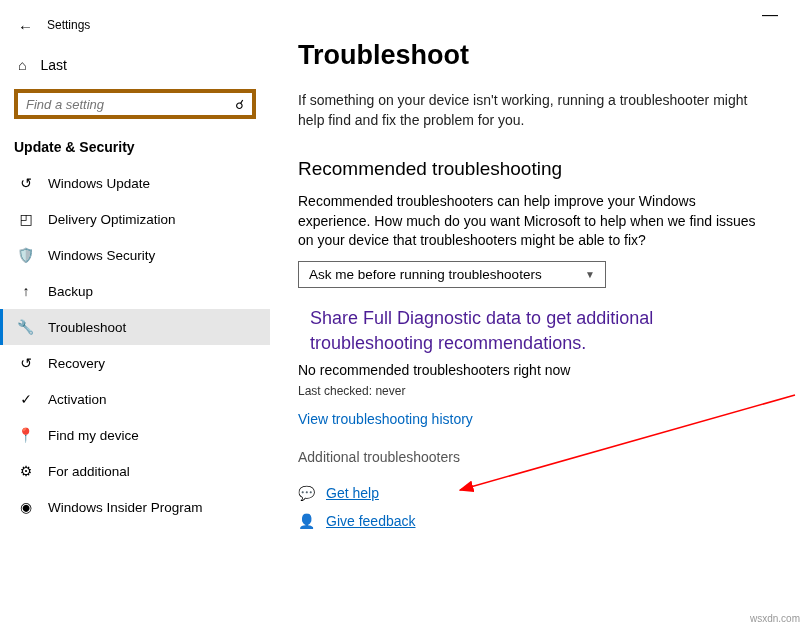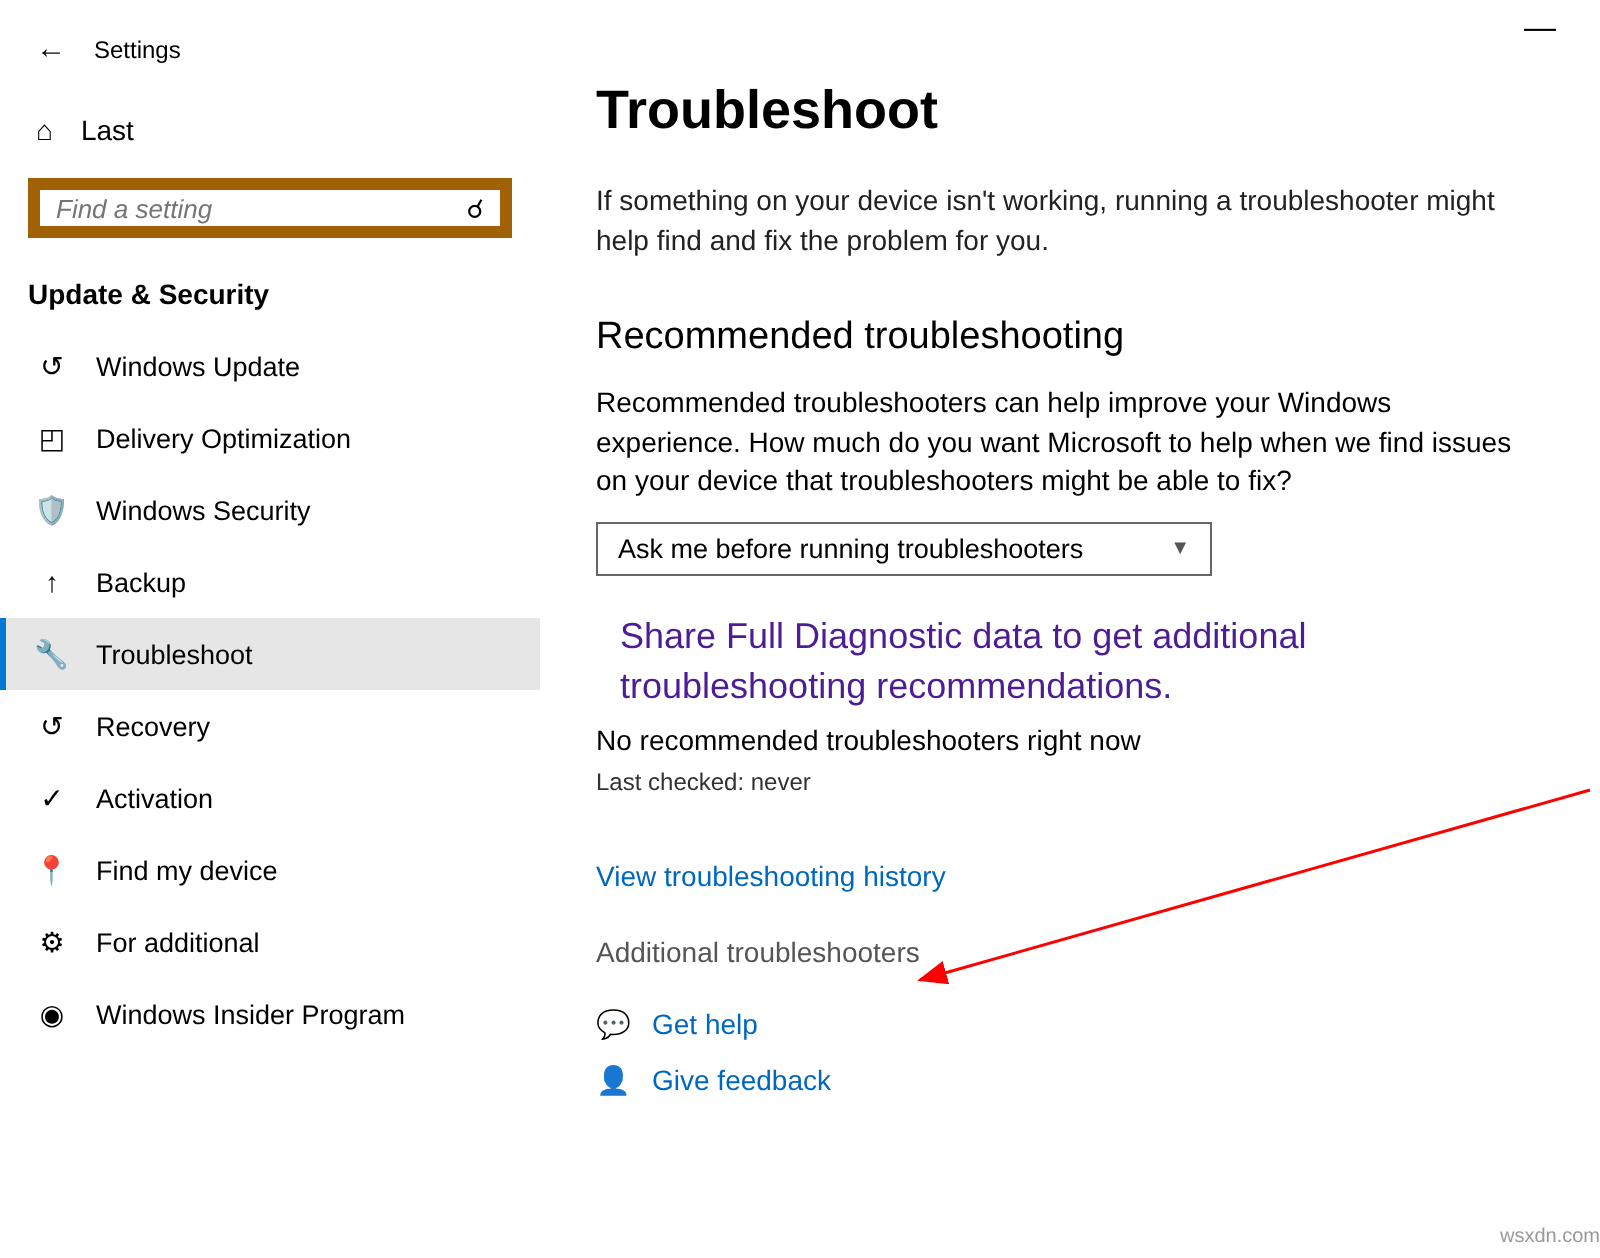--- a/index.html
+++ b/index.html
@@ -1,42 +1,42 @@
 <!DOCTYPE html>
 <html><head>
   <meta charset="utf-8">
   <style>
     * { margin: 0; padding: 0; box-sizing: border-box; font-family: "Segoe UI", Arial, sans-serif; }
     body { width: 800px; height: 629px; background: #fff; display: flex; overflow: hidden; position: relative; }
     .sidebar { width: 270px; padding: 12px 0 0 0; border-right: 0; }
     .titlebar { display: flex; align-items: center; gap: 10px; padding: 0 0 10px 14px; font-size: 12px; }
     .titlebar .back { font-size: 15px; padding: 4px; cursor: pointer; }
     .home-row { display: flex; align-items: center; gap: 14px; padding: 10px 18px; font-size: 14px; cursor: pointer; }
-    .search-box { margin: 6px 14px 14px 14px; height: 30px; border: 6px solid #a16207; display: flex; align-items: center; padding: 0 8px; justify-content: space-between; }
+    .search-box { margin: 6px 14px 14px 14px; height: 30px; border: 4px solid #a16207; display: flex; align-items: center; padding: 0 8px; justify-content: space-between; }
     .search-box input { border: none; outline: none; font-size: 13px; font-style: italic; width: 200px; color: #555; }
     .search-box .mag { font-size: 13px; }
     .section-title { font-weight: 600; font-size: 14px; padding: 6px 14px 10px 14px; }
     .nav-item { display: flex; align-items: center; gap: 14px; padding: 10px 18px; font-size: 13.5px; cursor: pointer; }
     .nav-item.active { background: #e6e6e6; border-left: 3px solid #0078d4; padding-left: 15px; }
     .nav-item .ic { width: 16px; height: 16px; display: inline-flex; align-items: center; justify-content: center; font-size: 14px; }
     .main { flex: 1; padding: 40px 40px 0 28px; overflow: hidden; }
     h1 { font-weight: 600; font-size: 27px; margin-bottom: 20px; }
     .desc { font-size: 14px; color: #222; margin-bottom: 28px; line-height: 1.4; }
     h2 { font-weight: 400; font-size: 19px; margin-bottom: 12px; }
     .desc2 { font-size: 14px; margin-bottom: 10px; line-height: 1.4; }
     .dropdown { display: inline-flex; align-items: center; justify-content: space-between; border: 1px solid #666; padding: 5px 10px; font-size: 13.5px; width: 308px; margin-bottom: 18px; cursor: pointer; }
     .chev { font-size: 10px; color: #555; }
     .warn { color: #4c1d95; font-size: 18px; line-height: 1.4; margin-left: 12px; }
     .no-rec { font-size: 14px; margin-top: 6px; }
-    .checked { font-size: 12px; color: #333; margin-top: 6px; margin-bottom: 32px; }
+    .checked { font-size: 12px; color: #333; margin-top: 6px; margin-bottom: 12px; }
     .link { color: #0067c0; font-size: 14px; margin-bottom: 22px; cursor: pointer; display: inline-block; }
     .sub-h { color: #555; font-size: 14px; margin-bottom: 20px; }
     .help-row { display: flex; align-items: center; gap: 10px; font-size: 14px; margin-bottom: 12px; }
     .help-row .hic { width: 18px; display: inline-block; }
-    .help-row .lnk { color: #0067c0; cursor: pointer; }
+    .help-row .lnk { color: #0067c0; cursor: pointer; text-decoration: underline; }
     .arrow { position: absolute; pointer-events: none; }
     .wm { position: absolute; bottom: 5px; right: 0; font-size: 10px; color: #999; }
     .winmin { position: absolute; top: 0; right: 10px; font-size: 16px; padding: 6px 12px; cursor: pointer; }
   </style>
 </head>
 <body>
 
 <div class="sidebar">
   <div class="titlebar">
     <span class="back">←</span>

